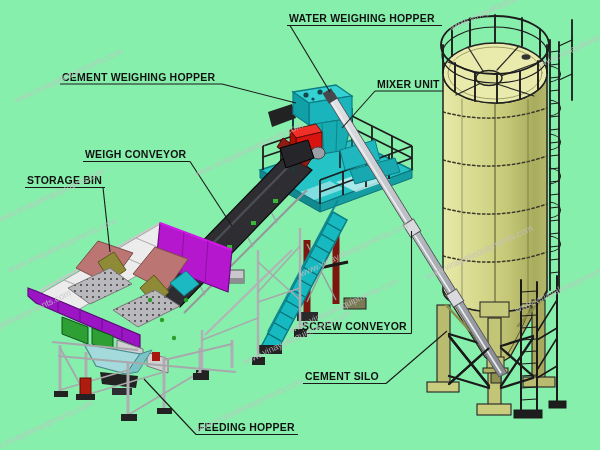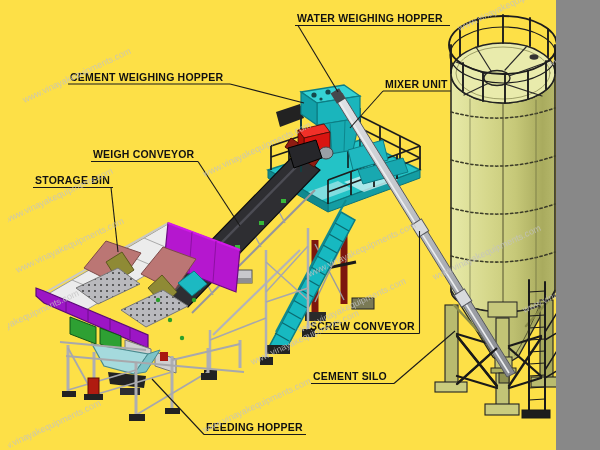--- a/index.html
+++ b/index.html
@@ -1,16 +1,16 @@
 <!DOCTYPE html>
 <html><head>
 <meta charset="utf-8">
 <style>
   html,body{margin:0;padding:0;background:#888;}
-  #stage{width:548px;height:450px;background:#fde047;position:relative;overflow:hidden;padding-left:8px;}
+  #stage{width:600px;height:450px;background:#86efac;position:relative;overflow:hidden;}
   svg{display:block;}
   .lbl{font-family:"Liberation Sans",sans-serif;font-weight:bold;font-size:10.5px;fill:#111;letter-spacing:.2px;}
   .wm{font-family:"Liberation Sans",sans-serif;font-size:9px;fill:#c2c2c2;opacity:.8;text-anchor:middle;}
   .ld{stroke:#1a1a1a;stroke-width:1.1;fill:none;}
 </style>
 </head>
 <body>
 
 <div id="stage">
 <svg width="600" height="450" viewBox="0 0 600 450">

